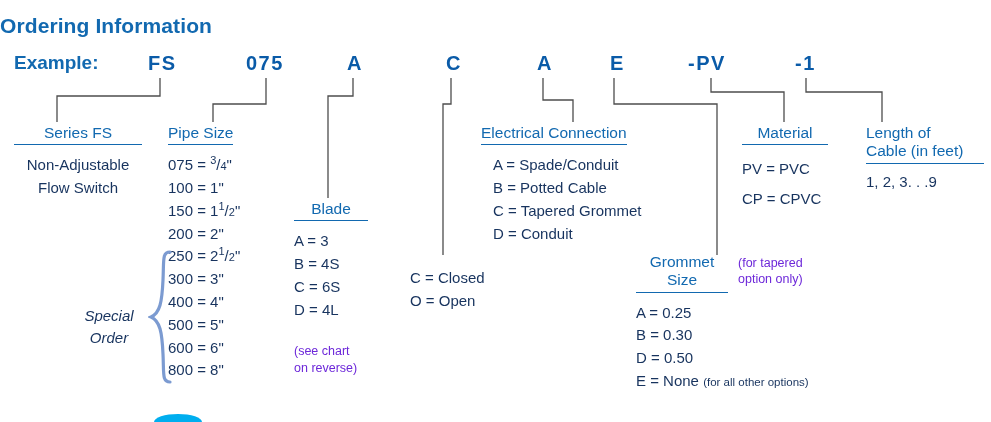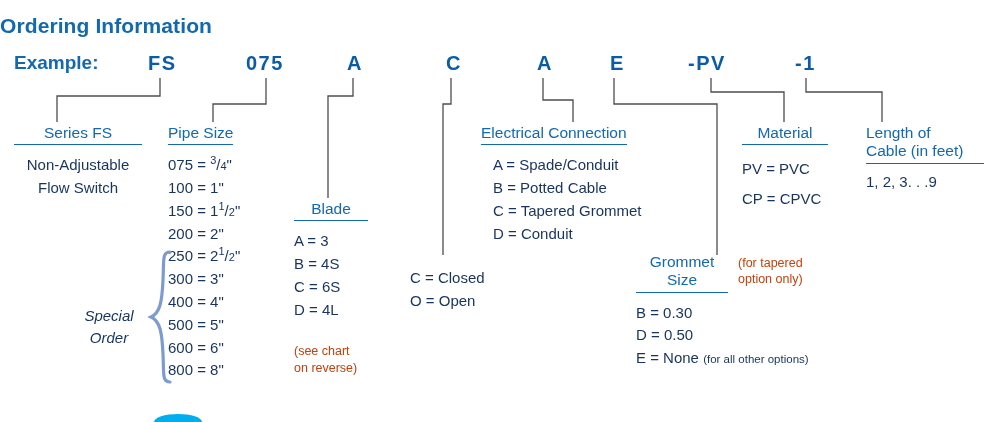--- a/index.html
+++ b/index.html
@@ -41,21 +41,21 @@
     line-height:1.18;
   }
   .head .ul{
     display:block;border-bottom:1.6px solid #1269b0;padding-bottom:2px;
   }
   .head.center{text-align:center;}
 
   
   .opts{font-size:15px;color:#17335e;line-height:1.52;white-space:nowrap;}
   .opts .row{display:block;}
-  .note{font-size:12.5px;color:#c2410c;line-height:1.3;}
+  .note{font-size:12.5px;color:#6d28d9;line-height:1.3;}
   .note-sm{font-size:11.5px;color:#17335e;}
   sup.num{font-size:11px;vertical-align:super;line-height:0;}
   sub.den{font-size:11px;vertical-align:baseline;line-height:0;}
 
   
   #brace{left:148px;top:250px;width:26px;height:134px;}
   #special-order{
     left:70px;top:305px;width:78px;text-align:center;
     font-size:15px;color:#17335e;line-height:1.45;font-style:italic;
   }
@@ -180,20 +180,21 @@
     <div class="head center" style="width:92px;">
       <span>Grommet</span>
       <span class="ul">Size</span>
     </div>
     <div class="note" style="margin-left:10px;margin-top:2px;">
       <span>(for tapered</span><br>
       <span>option only)</span>
     </div>
   </div>
   <div class="opts" id="grommet-list" style="margin-top:9px;">
+      <span class="row">A = 0.25</span>
       <span class="row">B = 0.30</span>
       <span class="row">D = 0.50</span>
     </div>
   <div class="opts" style="white-space:nowrap;">
     <span>E = None</span>
     <span class="note-sm">(for all other options)</span>
   </div>
 </div>
 
 <div class="abs" style="left:742px;top:124px;width:86px;">

